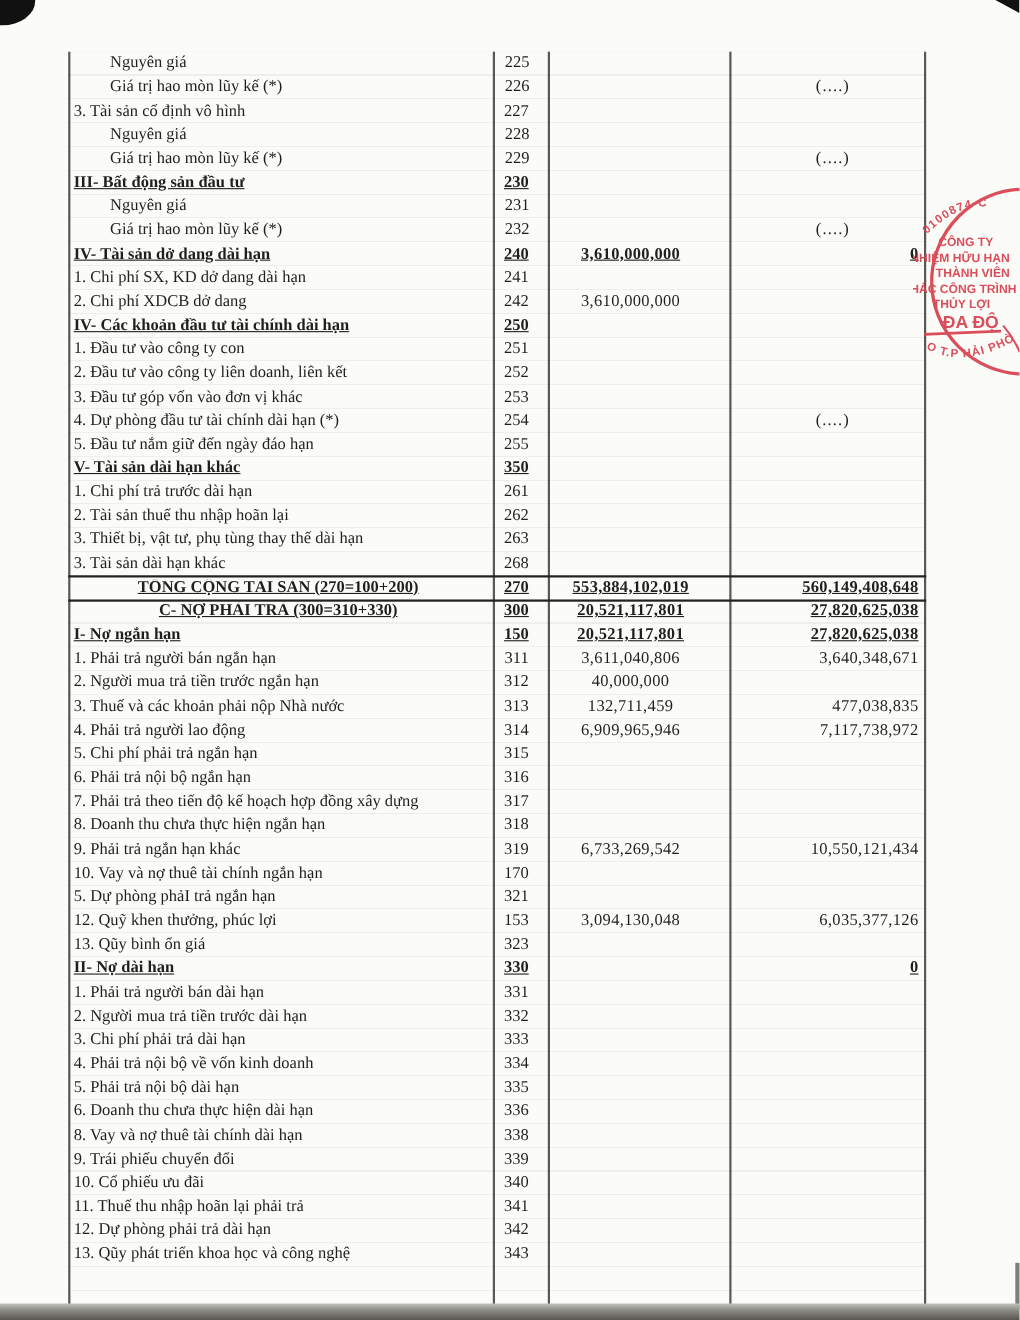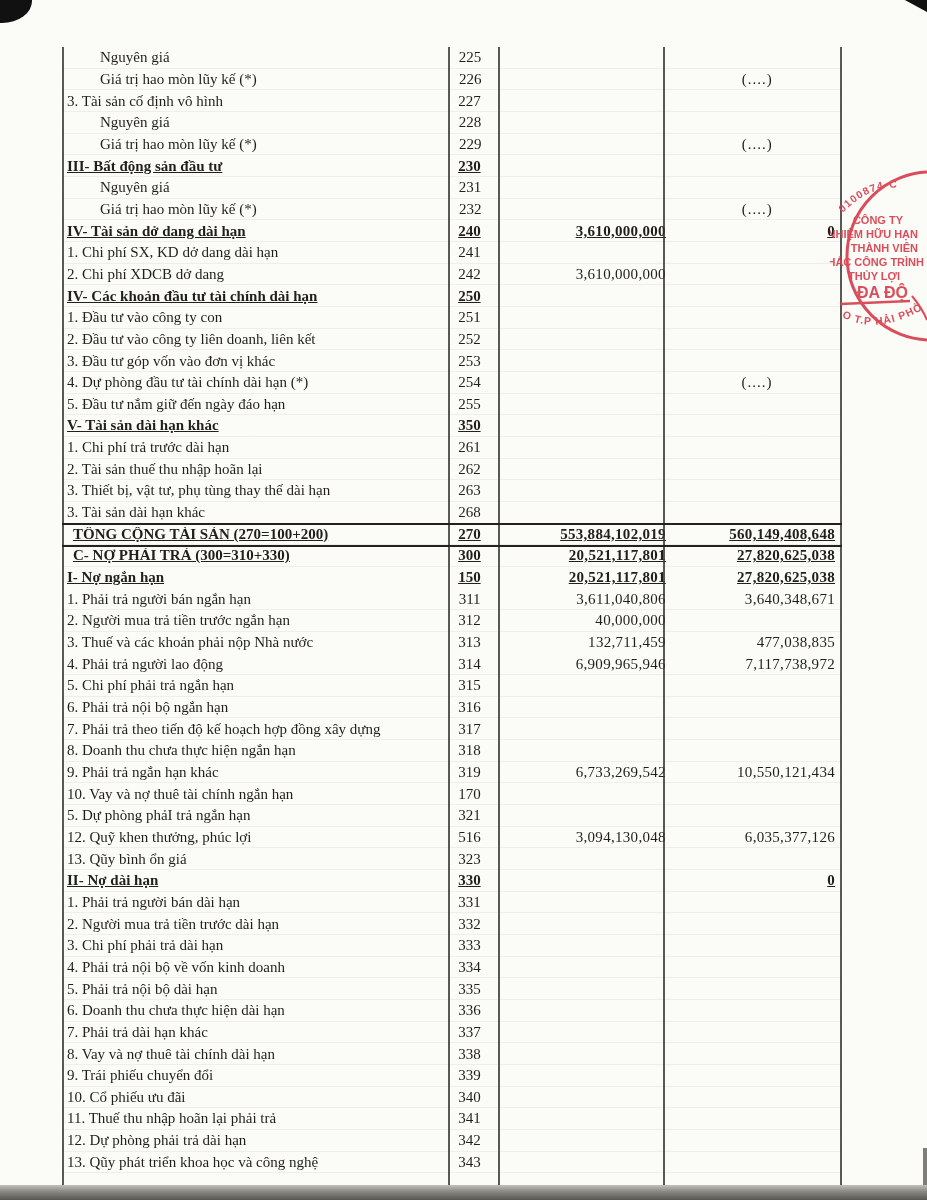--- a/index.html
+++ b/index.html
@@ -18,23 +18,23 @@
       rgba(110,108,100,0.09) 20.7px, rgba(110,108,100,0.09) 21.66px);
     margin-top:12px;
   }
   .vline{position:absolute;top:0;bottom:0;width:2px;background:#34332e;opacity:.82;}
   .hline{position:absolute;left:0;width:780px;height:2px;background:#23221e;}
   .row{display:flex;height:21.66px;align-items:center;font-size:15px;line-height:15px;}
   .row.bold{font-weight:bold;text-decoration:underline;}
   .c{box-sizing:border-box;overflow:hidden;white-space:nowrap;}
   .c.label{width:386px;padding-left:5px;}
   .c.label.ind2{padding-left:38px;}
-  .row.center-label .c.label{text-align:left;padding-left:11px;}
+  .row.center-label .c.label{text-align:center;padding-left:11px;}
   .c.code{width:50px;text-align:right;}
-  .c.v1{width:199px;text-align:right;padding-right:6px;letter-spacing:.3px;}
+  .c.v1{width:199px;text-align:center;padding-right:6px;letter-spacing:.3px;}
   .c.v2{width:177px;text-align:right;padding-right:7px;letter-spacing:.3px;}
   .c.v2.dots{text-align:center;padding-right:0;letter-spacing:1px;}
   
   #corner-tl{position:absolute;left:0;top:0;width:32px;height:23px;background:#111;
              border-bottom-right-radius:30px 22px;}
   #corner-tr{position:absolute;right:0;top:0;width:27px;height:12px;background:#111;
              clip-path:polygon(18% 0,100% 0,100% 100%);}
   #bottom-band{position:absolute;left:0;top:1185px;width:927px;height:15px;
              background:linear-gradient(180deg,#c2c2bd 0%,#8d8d88 40%,#57564f 100%);}
   #edge-br{position:absolute;right:0;top:1148px;width:4px;height:42px;background:#3c3b36;opacity:.65;}
@@ -273,21 +273,21 @@
           <div class="c v2"></div>
         </div>
         <div class="row">
           <div class="c label">5. Dự phòng phảI trả ngắn hạn</div>
           <div class="c code">321</div>
           <div class="c v1"></div>
           <div class="c v2"></div>
         </div>
         <div class="row">
           <div class="c label">12. Quỹ khen thưởng, phúc lợi</div>
-          <div class="c code">516</div>
+          <div class="c code">153</div>
           <div class="c v1">3,094,130,048</div>
           <div class="c v2">6,035,377,126</div>
         </div>
         <div class="row">
           <div class="c label">13. Qũy bình ổn giá</div>
           <div class="c code">323</div>
           <div class="c v1"></div>
           <div class="c v2"></div>
         </div>
         <div class="row bold">
@@ -322,26 +322,20 @@
         </div>
         <div class="row">
           <div class="c label">5. Phải trả nội bộ dài hạn</div>
           <div class="c code">335</div>
           <div class="c v1"></div>
           <div class="c v2"></div>
         </div>
         <div class="row">
           <div class="c label">6. Doanh thu chưa thực hiện dài hạn</div>
           <div class="c code">336</div>
-          <div class="c v1"></div>
-          <div class="c v2"></div>
-        </div>
-        <div class="row">
-          <div class="c label">7. Phải trả dài hạn khác</div>
-          <div class="c code">337</div>
           <div class="c v1"></div>
           <div class="c v2"></div>
         </div>
         <div class="row">
           <div class="c label">8. Vay và nợ thuê tài chính dài hạn</div>
           <div class="c code">338</div>
           <div class="c v1"></div>
           <div class="c v2"></div>
         </div>
         <div class="row">

